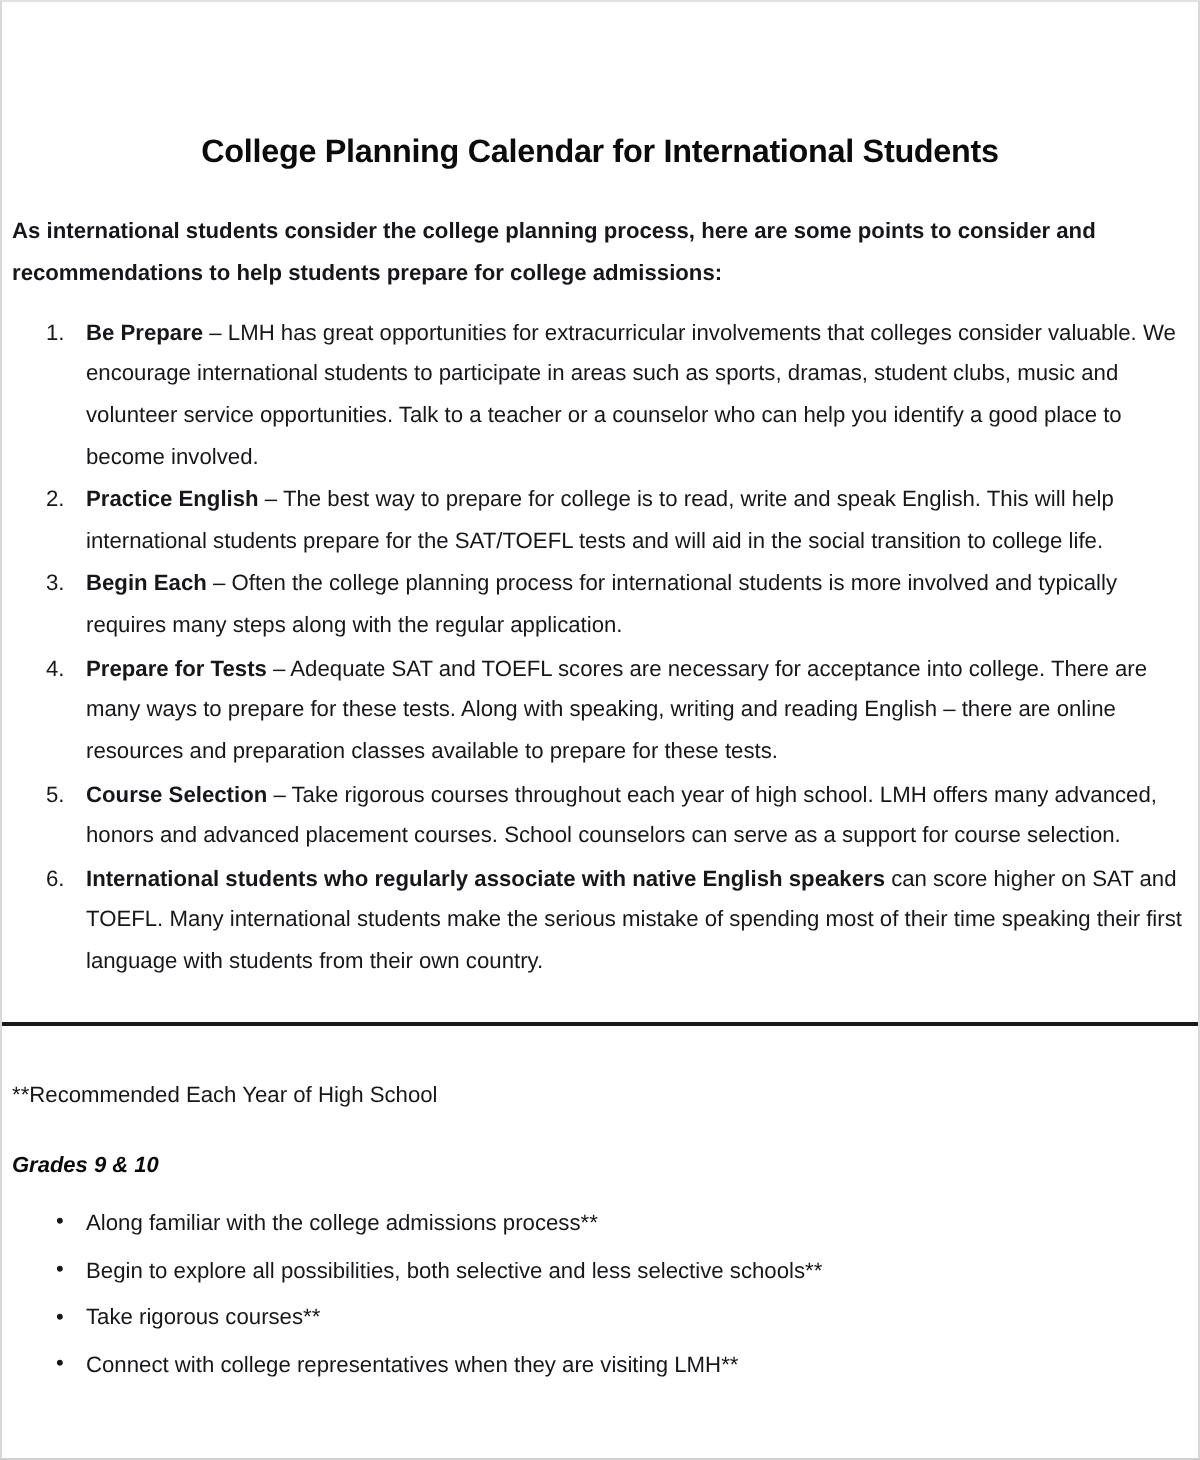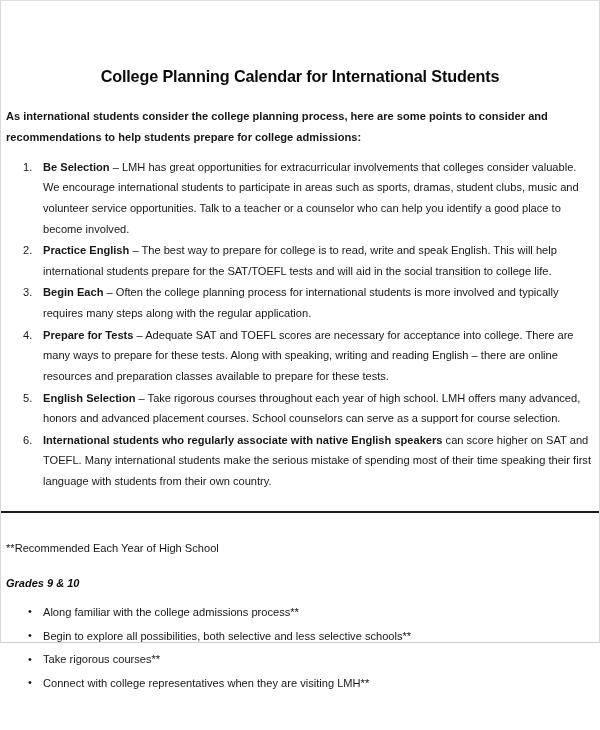--- a/index.html
+++ b/index.html
@@ -13,21 +13,21 @@
     height: 730px;
     overflow: hidden;
     font-family: "Liberation Sans", sans-serif;
     color: #16171a;
   }
 
   .page {
     position: relative;
     box-sizing: border-box;
     width: 600px;
-    height: 643px;
+    height: 730px;
     background: #ffffff;
     border-left: 1px solid #d8d8d8;
     border-right: 1px solid #d8d8d8;
     border-top: 1px solid #e2e2e2;
     border-bottom: 1px solid #cfcfcf;
     padding: 0;
   }
 
   .doc-title {
     margin: 0;
@@ -136,25 +136,25 @@
 </head>
 <body>
 
 <div class="page">
 
   <h1 class="doc-title">College Planning Calendar for International Students</h1>
 
   <p class="intro">As international students consider the college planning process, here are some points to consider and recommendations to help students prepare for college admissions:</p>
 
   <ol class="points">
-    <li><span class="lead">Be Selection</span><span> – LMH has great opportunities for extracurricular involvements that colleges consider valuable. We encourage international students to participate in areas such as sports, dramas, student clubs, music and volunteer service opportunities. Talk to a teacher or a counselor who can help you identify a good place to become involved.</span></li>
+    <li><span class="lead">Be Prepare</span><span> – LMH has great opportunities for extracurricular involvements that colleges consider valuable. We encourage international students to participate in areas such as sports, dramas, student clubs, music and volunteer service opportunities. Talk to a teacher or a counselor who can help you identify a good place to become involved.</span></li>
     <li><span class="lead">Practice English</span><span> – The best way to prepare for college is to read, write and speak English. This will help international students prepare for the SAT/TOEFL tests and will aid in the social transition to college life.</span></li>
     <li><span class="lead">Begin Each</span><span> – Often the college planning process for international students is more involved and typically requires many steps along with the regular application.</span></li>
     <li><span class="lead">Prepare for Tests</span><span> – Adequate SAT and TOEFL scores are necessary for acceptance into college. There are many ways to prepare for these tests. Along with speaking, writing and reading English – there are online resources and preparation classes available to prepare for these tests.</span></li>
-    <li><span class="lead">English Selection</span><span> – Take rigorous courses throughout each year of high school. LMH offers many advanced, honors and advanced placement courses. School counselors can serve as a support for course selection.</span></li>
+    <li><span class="lead">Course Selection</span><span> – Take rigorous courses throughout each year of high school. LMH offers many advanced, honors and advanced placement courses. School counselors can serve as a support for course selection.</span></li>
     <li><span class="lead">International students who regularly associate with native English speakers</span><span> can score higher on SAT and TOEFL. Many international students make the serious mistake of spending most of their time speaking their first language with students from their own country.</span></li>
   </ol>
 
   <hr class="rule rule-top">
 
 
   <hr class="rule">
 
   <p class="recommended">**Recommended Each Year of High School</p>
 

